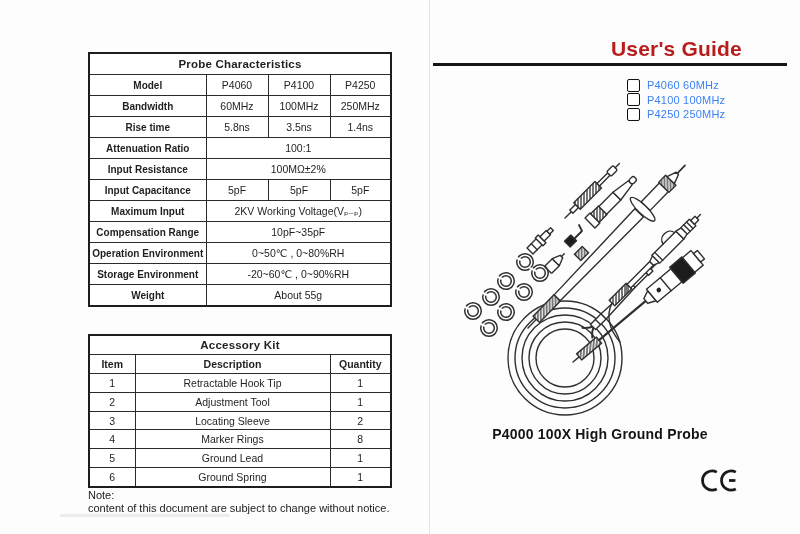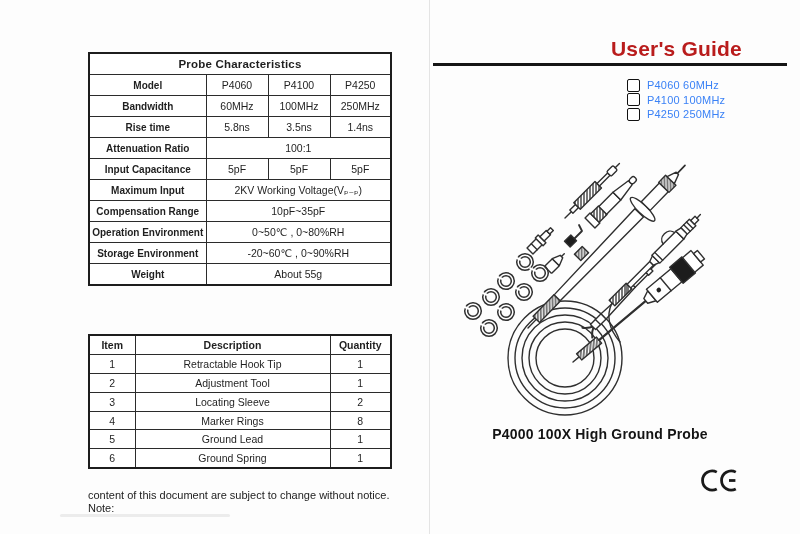--- a/index.html
+++ b/index.html
@@ -75,20 +75,24 @@
         <td class="lbl">Rise time</td>
         <td class="val">5.8ns</td>
         <td class="val">3.5ns</td>
         <td class="val">1.4ns</td>
       </tr>
       <tr>
         <td class="lbl">Attenuation Ratio</td>
         <td class="val" colspan="3">100:1</td>
       </tr>
       <tr>
+        <td class="lbl">Input Resistance</td>
+        <td class="val" colspan="3">100MΩ±2%</td>
+      </tr>
+      <tr>
         <td class="lbl">Input Capacitance</td>
         <td class="val">5pF</td>
         <td class="val">5pF</td>
         <td class="val">5pF</td>
       </tr>
       <tr>
         <td class="lbl">Maximum Input</td>
         <td class="val" colspan="3">2KV Working Voltage(Vₚ₋ₚ)</td>
       </tr>
       <tr>
@@ -110,20 +114,23 @@
     </tbody>
 </table>
 
 <table class="t2">
   <colgroup>
       <col style="width:46px">
       <col style="width:195px">
       <col style="width:61px">
     </colgroup>
   <thead>
+    <tr>
+      <td colspan="3" class="ttl">Accessory Kit</td>
+    </tr>
     <tr class="hdr">
         <td>Item</td>
         <td>Description</td>
         <td>Quantity</td>
       </tr>
   </thead>
   <tbody>
       <tr>
         <td>1</td>
         <td>Retractable Hook Tip</td>
@@ -151,22 +158,22 @@
       </tr>
       <tr>
         <td>6</td>
         <td>Ground Spring</td>
         <td>1</td>
       </tr>
     </tbody>
 </table>
 
 <div class="note">
+  <div>Note:</div>
   <div>content of this document are subject to change without notice.</div>
-  <div>Note:</div>
 </div>
 
 <div class="guide-title">User's Guide</div>
 <div class="rule"></div>
 <div class="checklist">
     <div class="model-row">
       <span class="cbox"></span>
       <span class="clab">P4060 60MHz</span>
     </div>
     <div class="model-row">

